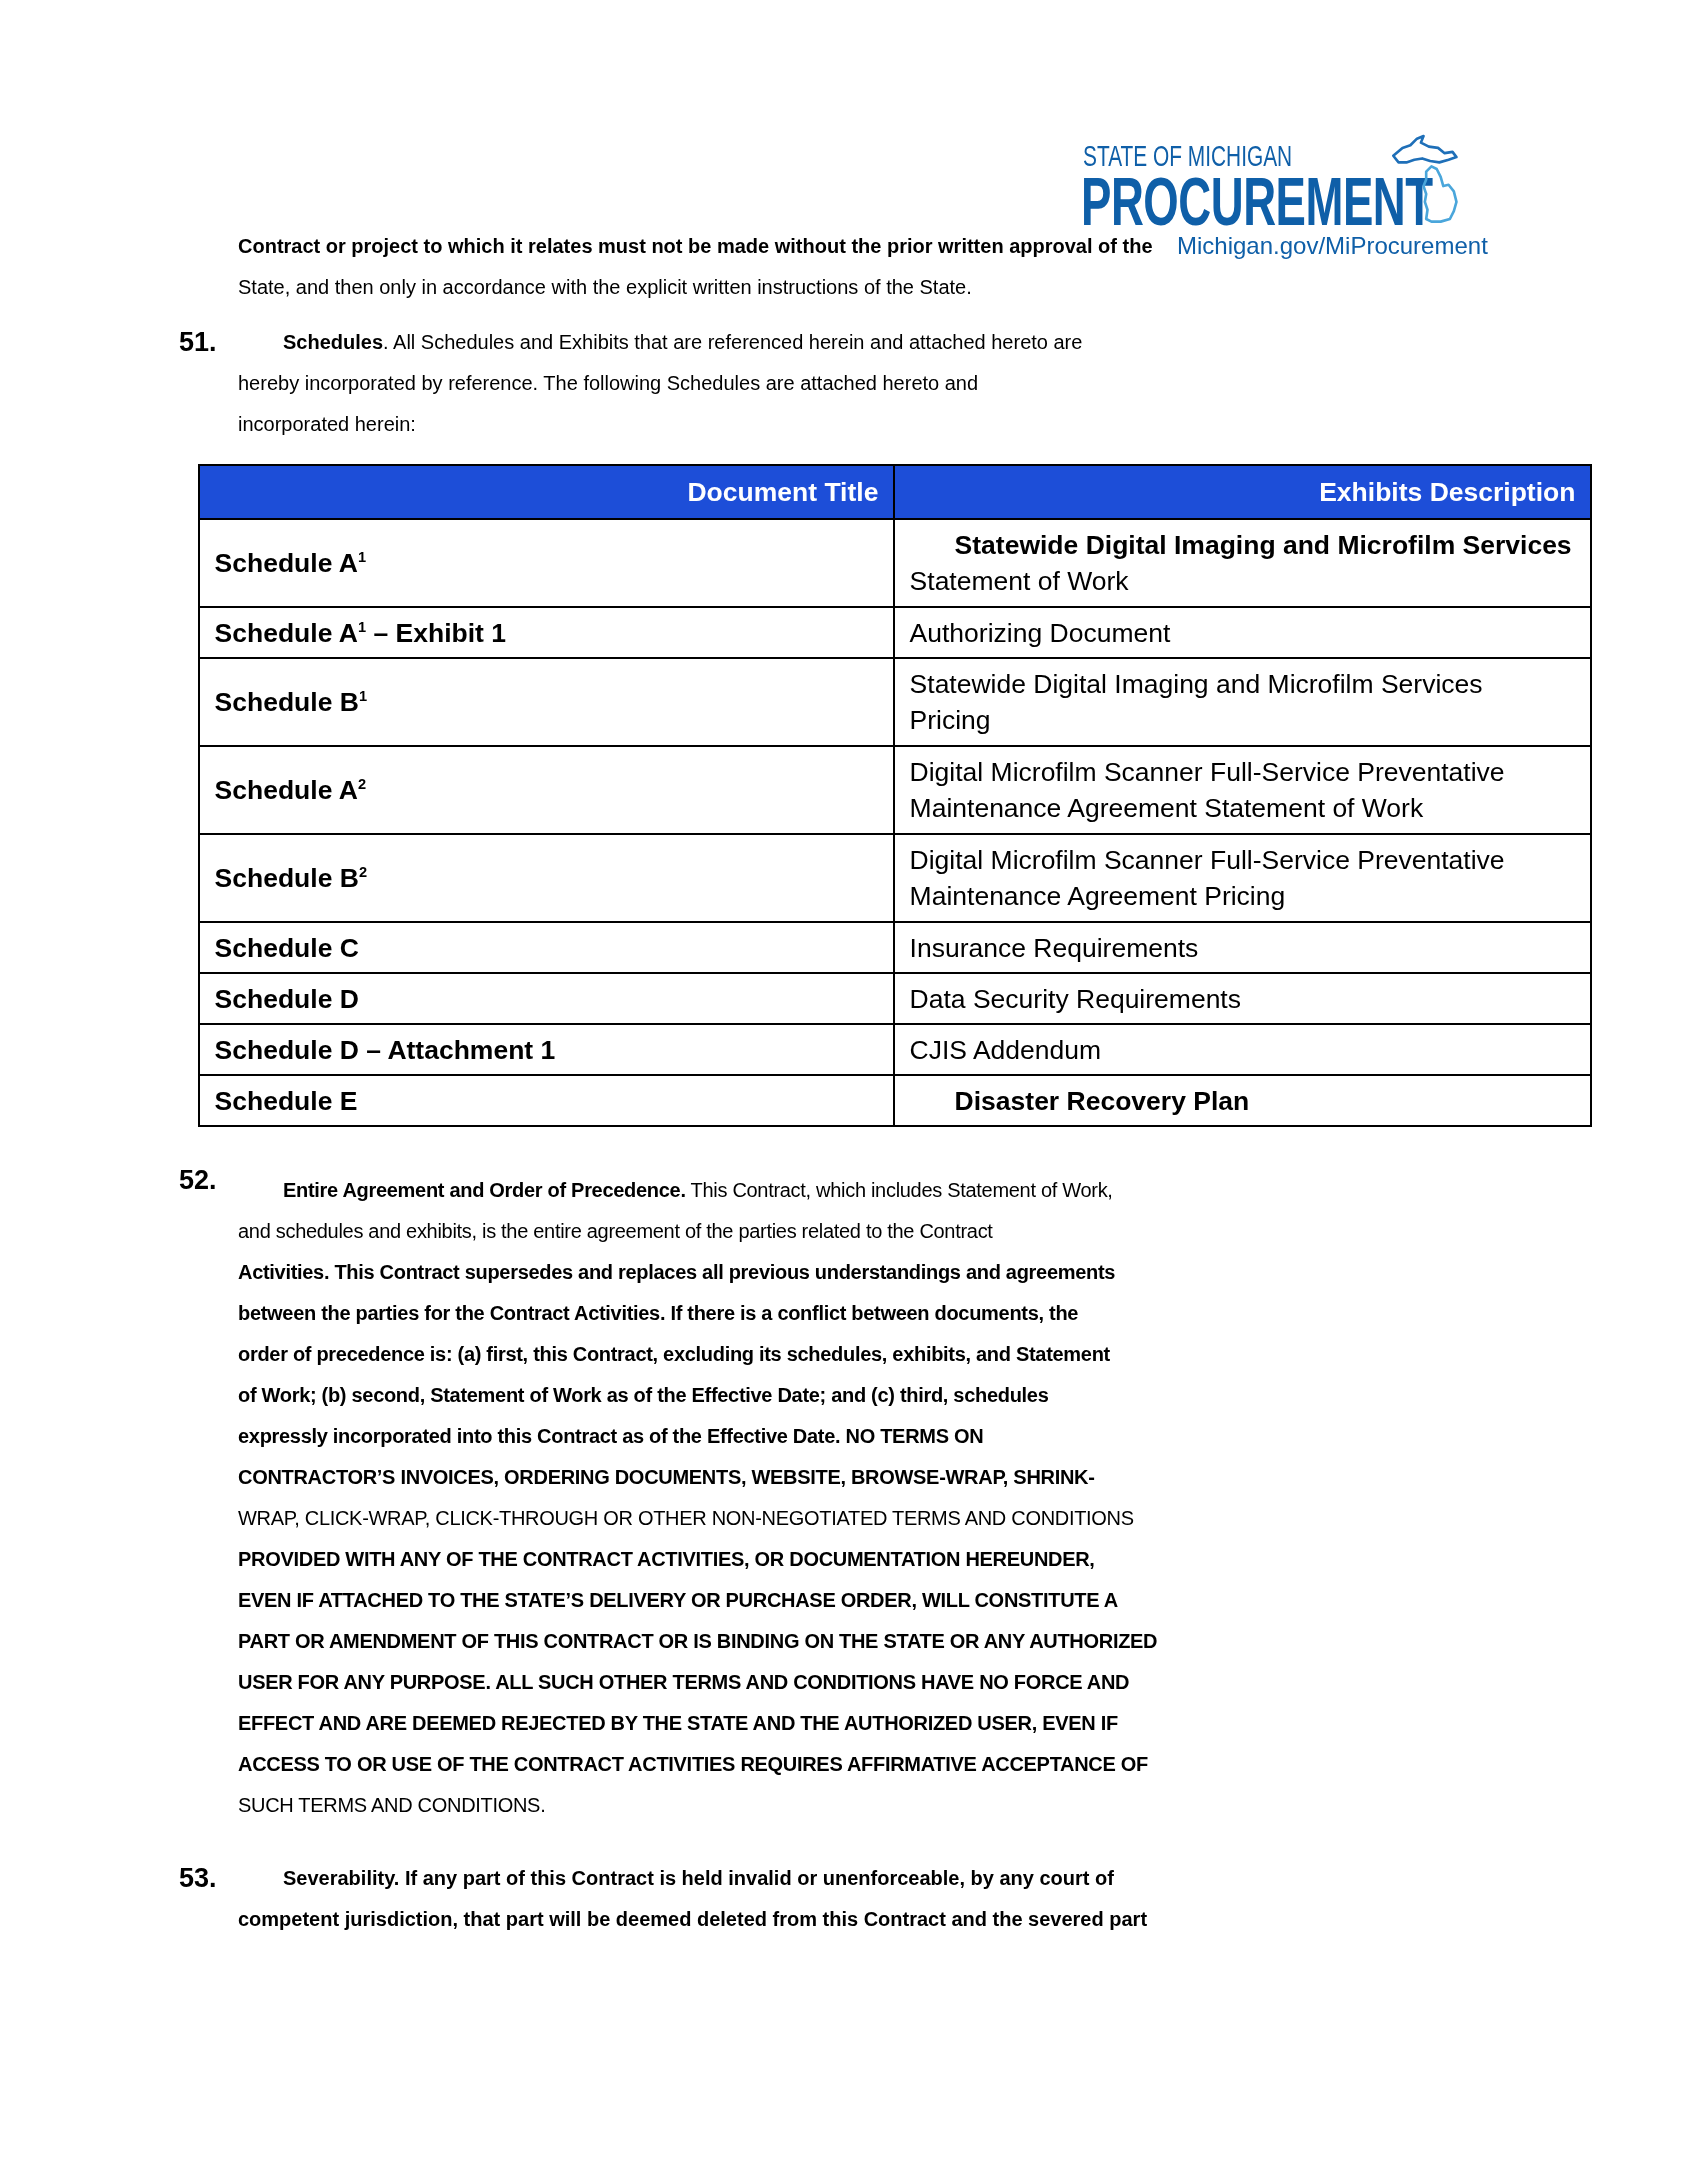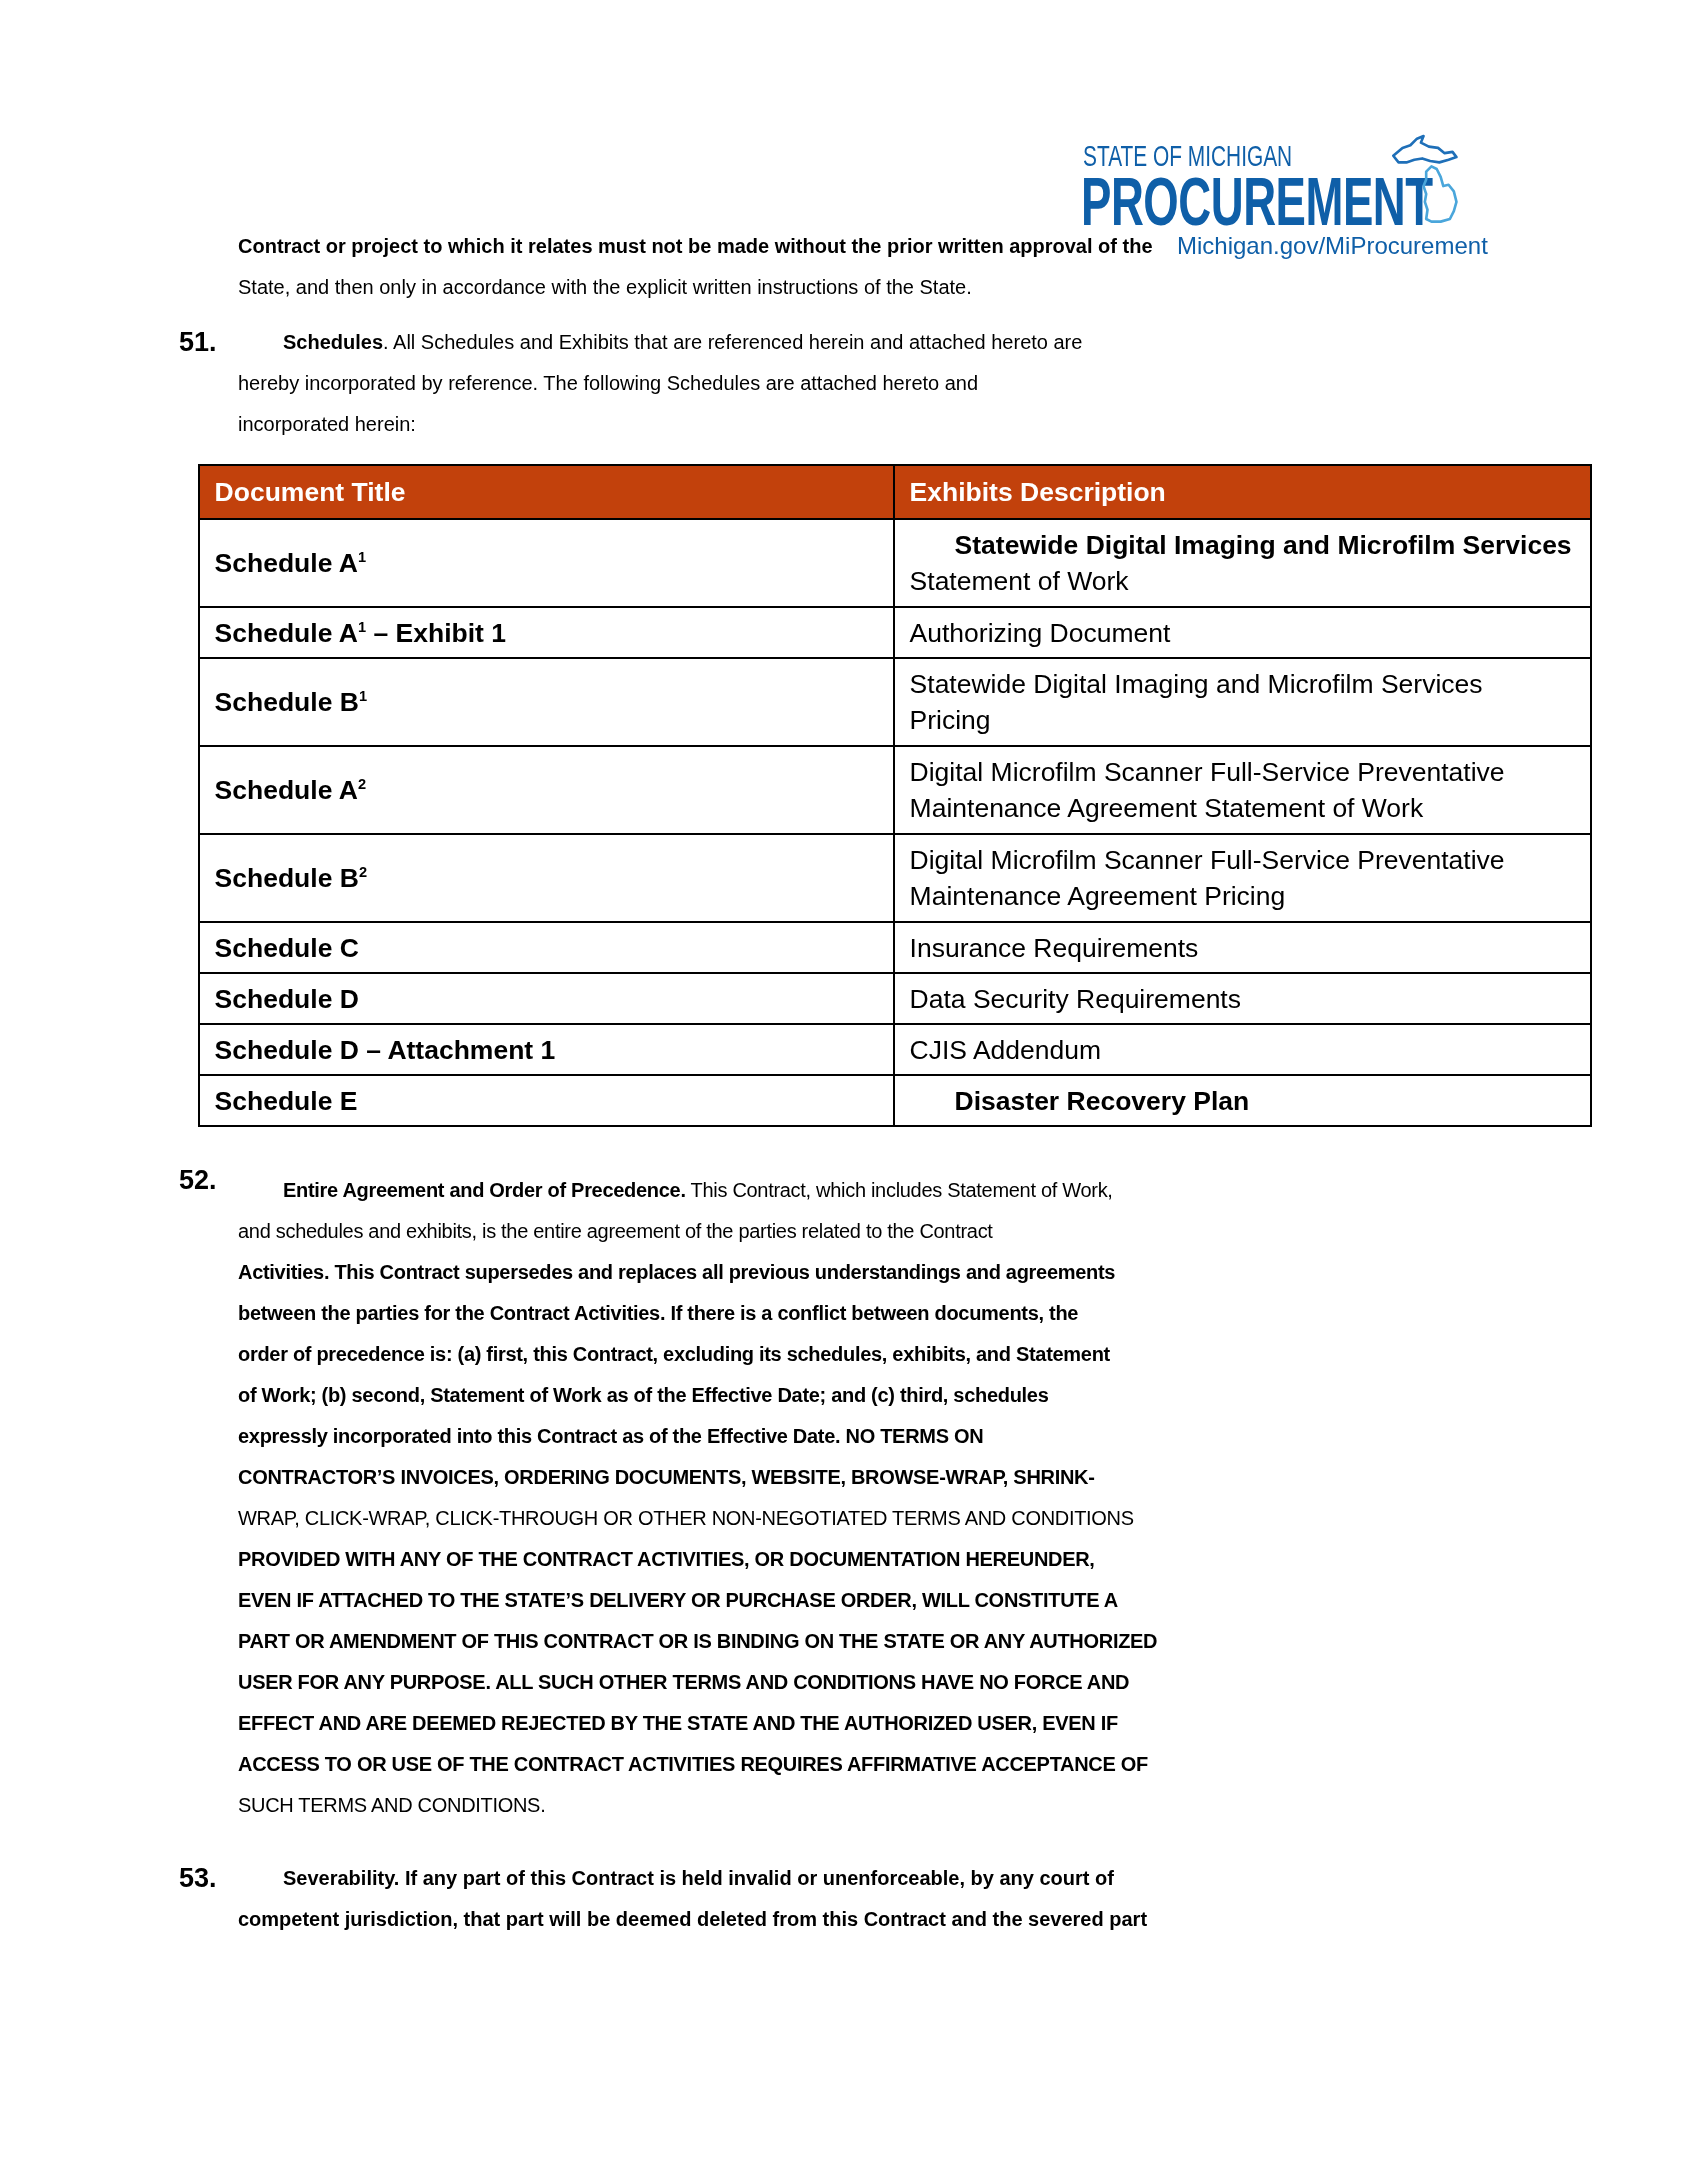--- a/index.html
+++ b/index.html
@@ -25,21 +25,21 @@
   .b { font-weight: bold; margin-left: 45px; }
   .num { position: absolute; left: 179px; font-size: 27px; line-height: 41px; font-weight: bold; }
   .semi { font-weight: bold; }
   .caps { letter-spacing: -0.3px; }
 
   
   .sched-table { position: absolute; left: 198px; top: 464px; width: 1392px;
                  border-collapse: collapse; table-layout: fixed; }
   .sched-table th, .sched-table td { border: 2.6px solid #000; padding: 0 14.6px;
                  vertical-align: middle; font-size: 26.5px; line-height: 36px; text-align: left; }
-  .sched-table th { background: #c2410c; color: #fff; font-weight: bold; height: 52px; }
+  .sched-table th { background: #1d4ed8; color: #fff; font-weight: bold; height: 52px; text-align: right; }
   .sched-table td.title { font-weight: bold; margin-top: 22px; }
   .sched-table col.c1 { width: 695px; }
   .sched-table col.c2 { width: 697px; }
   .sched-table tr.two td { height: 86px; }
   .sched-table tr.one td { height: 49px; }
   sup { font-size: 14.6px; line-height: 0; vertical-align: super; }
 </style>
 </head>
 <body>
 

